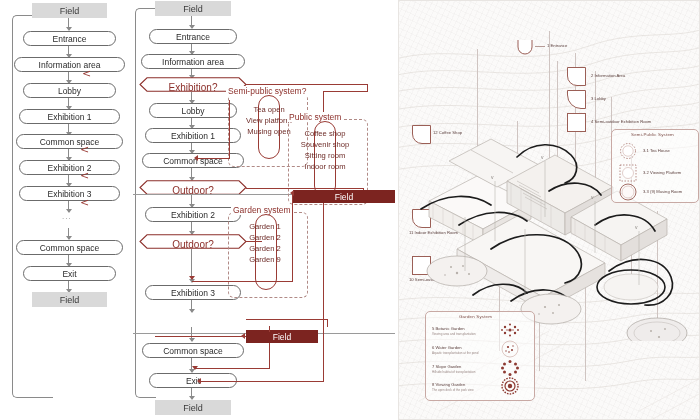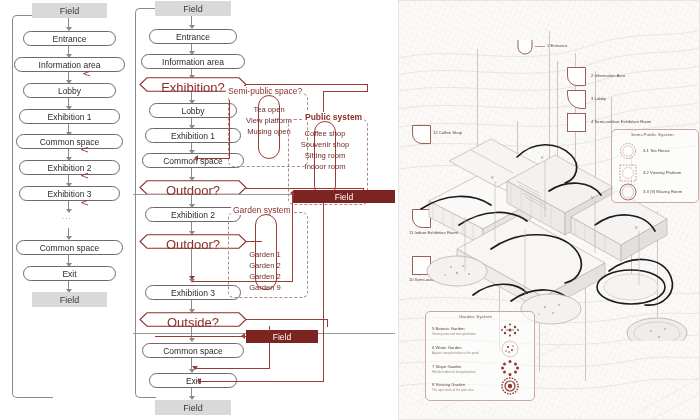--- a/index.html
+++ b/index.html
@@ -12,21 +12,21 @@
   #panel-mid{left:133px;width:262px;}
   #panel-right{left:398px;width:302px;height:420px;background:#fbfaf9;
        border:1px solid #e8e5e2;box-sizing:border-box;overflow:hidden;}
 
   .node{position:absolute;box-sizing:border-box;display:flex;align-items:center;
         justify-content:center;white-space:nowrap;}
   .pill{border:1px solid #6b6b6b;border-radius:9px;background:#fff;
         color:#2b2b2b;font-size:8.5px;height:15px;}
   .field{background:#d9d9d9;color:#3a3a3a;font-size:9px;height:15px;border:none;}
   .fieldred{background:#7c2420;color:#fff;font-size:8.5px;height:13px;border:none;}
-  .hex{color:#8c2f2a;font-size:13px;height:21px;}
+  .hex{color:#8c2f2a;font-size:10px;height:21px;}
   .hex .hexbg{position:absolute;inset:0;}
   .hex span{position:relative;z-index:2;}
 
   .vline{position:absolute;background:#8a8a8a;width:1.4px;}
   .vline.red{background:#9a3b35;}
   .hline{position:absolute;background:#8a8a8a;height:1.4px;}
   .hline.red{background:#9a3b35;}
   .arrow{position:absolute;width:0;height:0;border-left:3px solid transparent;
          border-right:3px solid transparent;border-top:4px solid #8a8a8a;}
   .arrow.red{border-top-color:#9a3b35;}
@@ -180,61 +180,55 @@
       </svg>
       <span>Outdoor?</span>
     </div>
     <div class="vline" style="left:58px;top:249px;height:33px;"></div>
     <div class="arrow" style="left:56px;top:279px;"></div>
 
     <div class="node pill" style="left:12px;top:285px;width:96px;">Exhibition 3</div>
     <div class="vline" style="left:58px;top:300px;height:12px;"></div>
     <div class="arrow" style="left:56px;top:309px;"></div>
 
-    <div class="node hex" style="left:6px;top:312px;width:108px;">
-      <svg class="hexbg" viewBox="0 0 108 15" preserveAspectRatio="none">
-        <polygon points="8,0.8 100,0.8 107,7.5 100,14.2 8,14.2 1,7.5" fill="#fff" stroke="#8c2f2a" stroke-width="1.1"></polygon>
-      </svg>
-      <span>Outside?</span>
-    </div>
     <div class="hline" style="left:0px;top:333px;width:262px;background:#9a9a9a;height:1px;"></div>
     <div class="vline" style="left:58px;top:327px;height:14px;"></div>
     <div class="arrow" style="left:56px;top:338px;"></div>
 
     <div class="node pill" style="left:9px;top:343px;width:102px;">Common space</div>
     <div class="vline" style="left:58px;top:358px;height:14px;"></div>
     <div class="arrow" style="left:56px;top:369px;"></div>
 
     <div class="node pill" style="left:16px;top:373px;width:88px;">Exit</div>
     <div class="vline" style="left:58px;top:388px;height:10px;"></div>
     <div class="arrow" style="left:56px;top:396px;"></div>
 
     <div class="node field" style="left:22px;top:400px;width:76px;">Field</div>
 
     <div class="hline red" style="left:113px;top:84px;width:122px;"></div>
     <div class="vline red" style="left:234px;top:84px;height:6px;"></div>
     <div class="cap-top" style="left:126px;top:86px;"></div>
     <div class="dashgrp" style="left:95px;top:93px;width:78px;height:72px;"></div>
-    <div class="grouptitle" style="left:93px;top:86px;">Semi-public space?</div>
+    <div class="grouptitle" style="left:93px;top:86px;">Semi-public system?</div>
     <div class="capsule" style="left:125px;top:95px;width:20px;height:62px;"></div>
     <div class="caplist" style="left:103px;top:104px;width:66px;">
       <div>Tea open</div>
       <div>View platform</div>
       <div>Musing open</div>
     </div>
     <div class="vline red" style="left:96px;top:100px;height:58px;"></div>
     <div class="hline red" style="left:64px;top:158px;width:33px;"></div>
     <div class="arrow left" style="left:61px;top:155px;"></div>
 
     <div class="vline red" style="left:234px;top:84px;height:8px;"></div>
     <div class="hline red" style="left:190px;top:91px;width:45px;"></div>
     <div class="vline red" style="left:190px;top:91px;height:22px;"></div>
     <div class="cap-top" style="left:182px;top:112px;"></div>
     <div class="dashgrp" style="left:155px;top:119px;width:78px;height:84px;"></div>
-    <div class="grouptitle" style="left:170px;top:112px;font-weight:bold;">Public system</div>
+    <div class="grouptitle" style="left:154px;top:112px;">Public system</div>
     <div class="capsule" style="left:181px;top:121px;width:20px;height:74px;"></div>
     <div class="caplist" style="left:158px;top:128px;width:68px;">
       <div>Coffee shop</div>
       <div>Souvenir shop</div>
       <div>Sitting room</div>
       <div>Indoor room</div>
     </div>
     <div class="dots" style="left:186px;top:188px;color:#9a3b35;">...</div>
     <div class="vline red" style="left:190px;top:196px;height:186px;"></div>
     <div class="hline red" style="left:68px;top:381px;width:123px;"></div>
@@ -244,21 +238,21 @@
     <div class="vline red" style="left:230px;top:188px;height:6px;"></div>
     <div class="node fieldred" style="left:160px;top:190px;width:102px;">Field</div>
     <div class="arrow red" style="left:157px;top:190px;border-top-color:transparent;
          border-right:4px solid #9a3b35;border-left:none;border-top:3px solid transparent;
          border-bottom:3px solid transparent;"></div>
 
     <div class="cap-top" style="left:123px;top:205px;"></div>
     <div class="dashgrp" style="left:95px;top:212px;width:78px;height:84px;"></div>
     <div class="grouptitle" style="left:98px;top:205px;">Garden system</div>
     <div class="capsule" style="left:122px;top:214px;width:20px;height:74px;"></div>
-    <div class="caplist" style="left:100px;top:221px;width:64px;margin-top:28px;">
+    <div class="caplist" style="left:100px;top:221px;width:64px;">
       <div>Garden 1</div>
       <div>Garden 2</div>
       <div>Garden 2</div>
       <div>Garden 9</div>
     </div>
     <div class="vline red" style="left:159px;top:193px;height:89px;"></div>
     <div class="hline red" style="left:59px;top:281px;width:100px;"></div>
     <div class="arrow red" style="left:56px;top:276px;"></div>
     <div class="hline red" style="left:113px;top:241px;width:16px;"></div>
 

